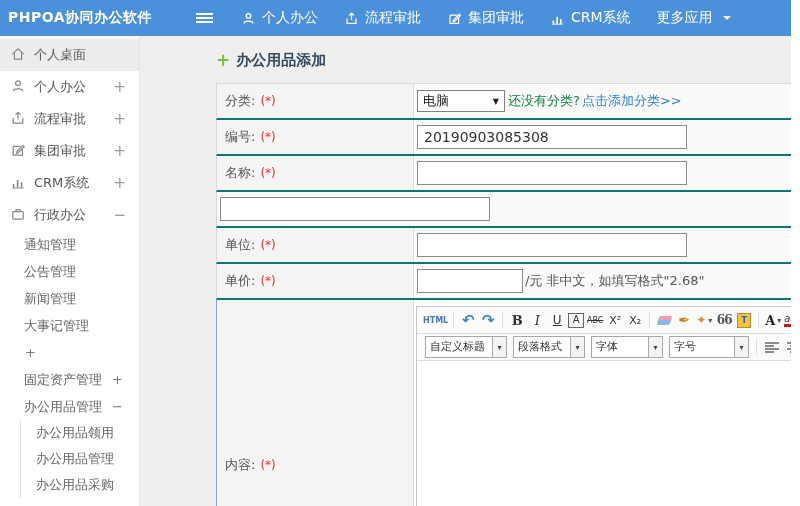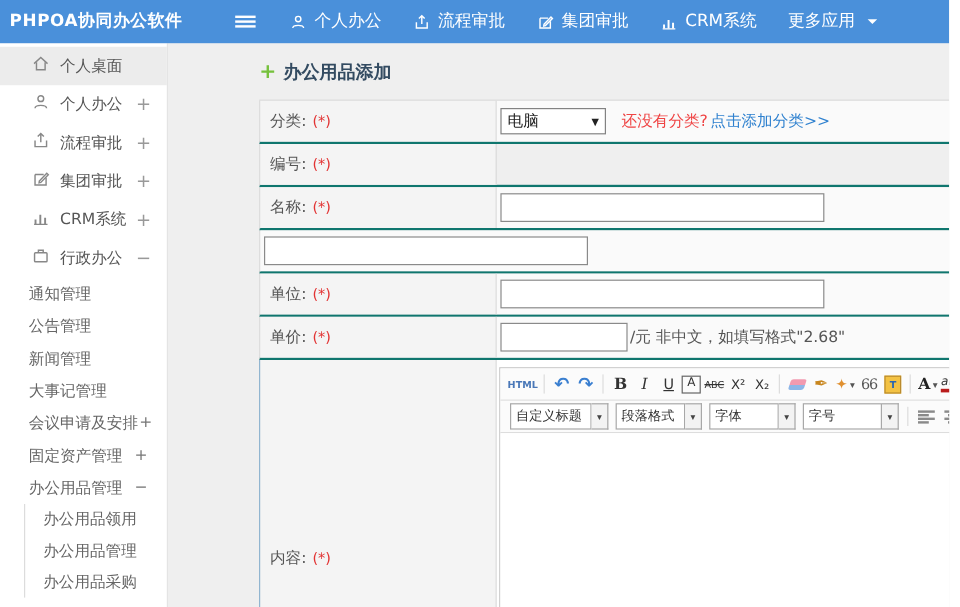--- a/index.html
+++ b/index.html
@@ -9,63 +9,63 @@
   .topbar{position:absolute;top:0;left:0;right:0;height:36px;background:#4a90da;display:flex;align-items:center;color:#fff;z-index:5;}
   .logo{margin-left:8px;font-size:14px;font-weight:bold;width:152px;letter-spacing:0.5px;}
   .burger{margin-left:36px;width:17px;cursor:pointer;}
   .burger i{display:block;height:2px;background:#fff;margin:2px 0;}
   .nav{display:flex;align-items:center;margin-left:28px;gap:26px;}
   .nav-item{display:flex;align-items:center;gap:6px;font-size:14px;cursor:pointer;white-space:nowrap;}
   .nav-item svg{display:block;}
   .caret{width:0;height:0;border:4px solid transparent;border-top-color:#fff;margin-top:4px;margin-left:4px;}
   
   .sidebar{position:absolute;top:36px;left:0;width:140px;bottom:0;background:#fff;border-right:1px solid #e4e4e4;padding-top:3px;box-sizing:border-box;z-index:4;}
-  .s1{height:32px;display:flex;align-items:center;padding-left:26px;position:relative;color:#555;font-size:13px;cursor:pointer;}
+  .s1{height:32px;display:flex;align-items:center;padding-left:10px;position:relative;color:#555;font-size:13px;cursor:pointer;}
   .s1 svg{margin-right:8px;flex:0 0 auto;}
   .exp{position:absolute;right:13px;color:#999;font-size:15px;font-weight:normal;}
   .active{background:#ececec;}
   .s2{height:27px;display:flex;align-items:center;padding-left:24px;color:#666;font-size:13px;cursor:pointer;}
   .exp2{color:#777;font-size:13px;}
   .sub3{margin-left:20px;border-left:1px solid #dcdcdc;}
   .s3{height:26px;display:flex;align-items:center;padding-left:15px;color:#666;font-size:13px;cursor:pointer;}
   
   .title{position:absolute;left:216px;top:50px;display:flex;align-items:center;}
   .plus{font-size:17px;font-weight:bold;color:#76c13d;margin-right:6px;}
   .title-text{font-size:15px;font-weight:bold;color:#334b61;}
   .ftable{position:absolute;left:216px;top:83px;right:0;border-top:1px solid #d9d9d9;}
   .frow{display:flex;height:34px;border-bottom:2px solid #0f766e;border-left:1px solid #d9d9d9;}
   .flabel{width:197px;flex:0 0 197px;background:#f4f4f4;border-right:1px solid #d9d9d9;display:flex;align-items:center;padding-left:8px;font-size:13px;color:#555;box-sizing:border-box;}
   .req{color:#e23333;margin-left:5px;font-size:12px;}
   .fvalue{flex:1;background:#fafafa;display:flex;align-items:center;padding-left:3px;overflow:visible;}
   .rcontent{height:330px;border-left-color:#7ba7c9;border-bottom:none;}
   .rcontent .fvalue{background:#fff;align-items:flex-start;padding:6px 0 0 2px;}
   .sel{width:88px;height:22px;box-sizing:border-box;border:1px solid #828282;background:#fff;display:flex;align-items:center;justify-content:space-between;padding:0 5px;font-size:13px;color:#222;cursor:pointer;}
   .sel .arr{font-size:8px;color:#222;}
-  .hint{margin-left:13px;font-size:13px;color:#ef4444;}
+  .hint{margin-left:3px;font-size:13px;color:#15803d;}
   .linktext{font-size:13px;color:#2f81cf;margin-left:2px;cursor:pointer;text-decoration:none;}
   .tinput{width:256px;height:22px;box-sizing:content-box;border:1px solid #8a8a8a;background:#fff;font-size:14px;color:#333;padding:0 6px;font-family:inherit;}
   .pinput{width:92px;}
   .suffix{font-size:13px;color:#555;margin-left:2px;white-space:nowrap;}
   
   .editor{width:600px;flex:0 0 600px;border:1px solid #c6c6c6;background:#fff;}
   .tb{height:26px;display:flex;align-items:center;padding:0 5px;background:#fbfbfb;border-bottom:1px solid #ddd;}
   .tbtn{height:20px;min-width:18px;display:flex;align-items:center;justify-content:center;margin:0 1px;font-size:12px;color:#333;cursor:pointer;}
   .sep{width:1px;height:16px;background:#ddd;margin:0 4px;}
   .bhtml{font-size:8px;font-weight:bold;color:#4a78b8;}
   .barrow{font-size:15px;font-weight:bold;color:#3a7fd0;}
   .bserif{font-family:"DejaVu Serif","Liberation Serif",serif;font-weight:bold;font-size:13px;}
   .bital{font-family:"DejaVu Serif","Liberation Serif",serif;font-style:italic;font-size:13px;}
   .bund{text-decoration:underline;font-size:12px;}
   .bboxA{border:1px solid #666;width:14px;height:13px;min-width:14px;font-size:10px;line-height:12px;}
   .bstrike{font-size:8px;text-decoration:line-through;letter-spacing:0;}
   .bscript{font-size:11px;}
   .ic-eraser{width:13px;height:9px;transform:skewX(-18deg);background:linear-gradient(180deg,#f29ab0 0 50%,#8cb6e8 50% 100%);border-radius:2px;}
   .bbroom{color:#c8861e;font-size:14px;}
   .bwand{color:#e09030;font-size:12px;}
-  .bquote{font-family:"DejaVu Serif","Liberation Serif",serif;font-weight:normal;font-size:12px;letter-spacing:-1px;color:#555;}
+  .bquote{font-family:"DejaVu Serif","Liberation Serif",serif;font-weight:bold;font-size:12px;letter-spacing:-1px;color:#555;}
   .ic-paste{width:12px;height:13px;background:#f3c243;border:1px solid #b98a2e;display:flex;align-items:center;justify-content:center;font-size:8px;font-weight:bold;color:#2a66b0;}
   .bA{font-family:"DejaVu Serif","Liberation Serif",serif;font-weight:bold;font-size:13px;color:#222;}
   .bab{font-style:italic;font-size:10px;border-bottom:3px solid #b91c1c;line-height:11px;}
   .tcaret{font-size:8px;color:#555;margin-left:2px;}
   .dd{display:flex;margin:0 3px;cursor:pointer;}
   .ddtext{border:1px solid #a8a8a8;background:#fff;height:20px;line-height:20px;padding:0 4px;font-size:11px;color:#333;overflow:hidden;white-space:nowrap;box-sizing:content-box;}
   .ddarrow{border:1px solid #a8a8a8;border-left:none;width:13px;height:20px;display:flex;align-items:center;justify-content:center;font-size:8px;color:#444;background:#f3f3f3;box-sizing:content-box;}
   .w1{width:58px;} .w2{width:48px;} .w3{width:48px;} .w4{width:56px;}
   .alicon{width:14px;height:11px;margin:0 4px;cursor:pointer;}
   .al-left{background:linear-gradient(#8a8a8a,#8a8a8a) 0 0/14px 2px no-repeat,linear-gradient(#8a8a8a,#8a8a8a) 0 3px/9px 2px no-repeat,linear-gradient(#8a8a8a,#8a8a8a) 0 6px/14px 2px no-repeat,linear-gradient(#8a8a8a,#8a8a8a) 0 9px/9px 2px no-repeat;}
@@ -183,21 +183,20 @@
     <div class="s2">
         <span>公告管理</span>
       </div>
     <div class="s2">
         <span>新闻管理</span>
       </div>
     <div class="s2">
         <span>大事记管理</span>
       </div>
     <div class="s2">
-      <span>会议申请及安排</span>
       <span class="exp2" style="margin-left:1px">+</span>
     </div>
     <div class="s2">
       <span>固定资产管理</span>
       <span class="exp2" style="margin-left:10px">+</span>
     </div>
     <div class="s2">
       <span>办公用品管理</span>
       <span class="exp2" style="margin-left:10px">−</span>
     </div>
@@ -234,20 +233,23 @@
         </div>
         <span class="hint">还没有分类?</span>
         <a class="linktext">点击添加分类&gt;&gt;</a>
       </div>
     </div>
 
     <div class="frow">
       <div class="flabel">
         <span>编号:</span>
         <span class="req">(*)</span>
+      </div>
+      <div class="fvalue">
+        <input class="tinput" type="text" value="20190903085308" style="">
       </div>
     </div>
 
     <div class="frow">
       <div class="flabel">
         <span>名称:</span>
         <span class="req">(*)</span>
       </div>
       <div class="fvalue">
         <input class="tinput" type="text" value="" style="">

